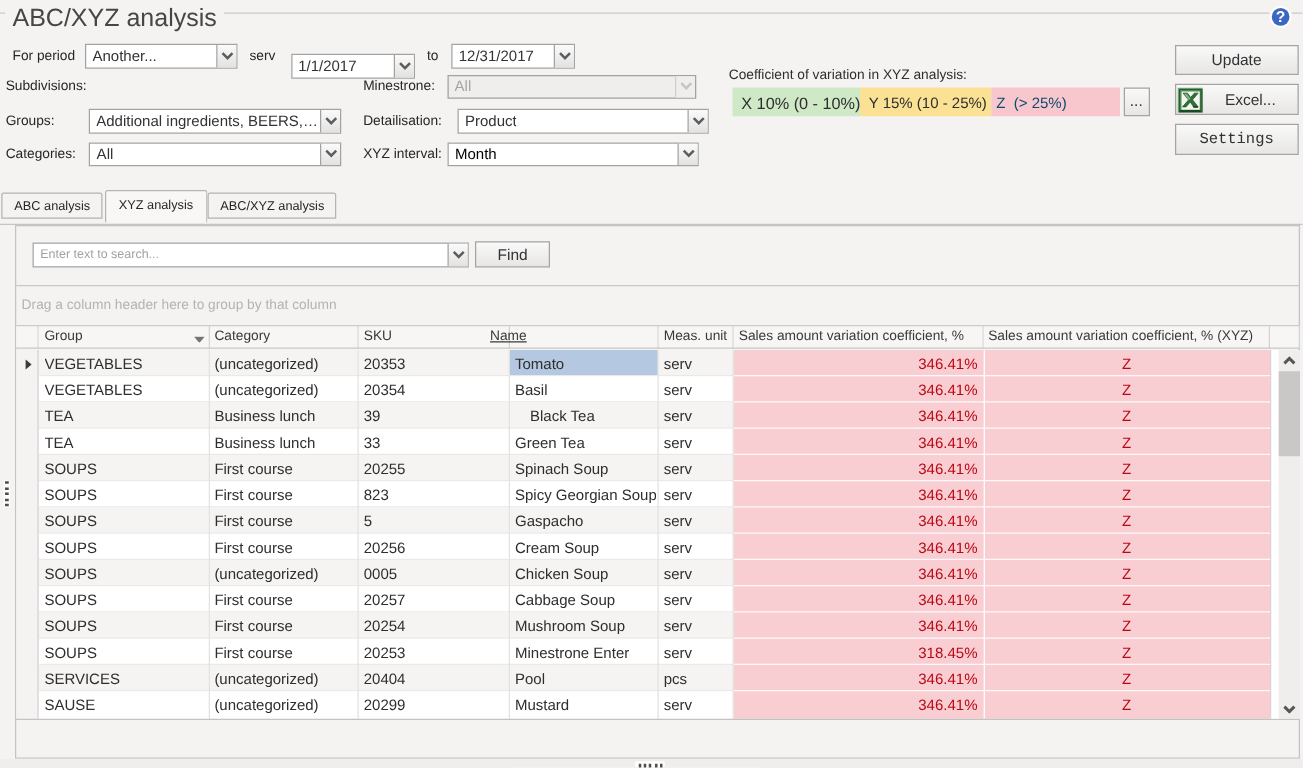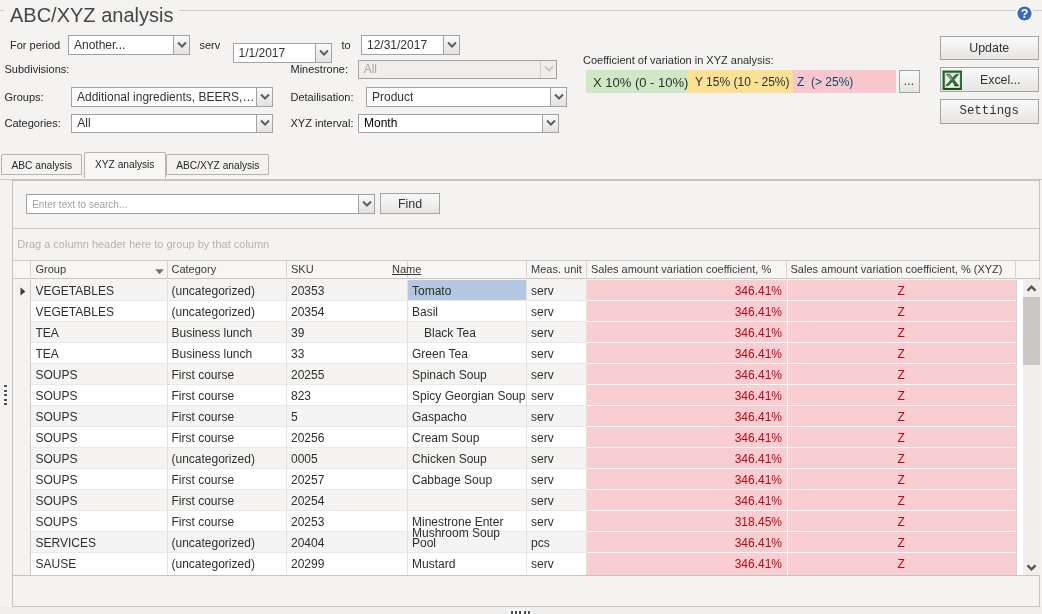--- a/index.html
+++ b/index.html
@@ -280,21 +280,21 @@
 <div class="ctx" style="left:35.5px;top:472.8px;width:128px;overflow:hidden;">SOUPS</div>
 <div class="ctx" style="left:171.5px;top:472.8px;width:112px;overflow:hidden;">First course</div>
 <div class="ctx" style="left:291px;top:472.8px;width:113px;overflow:hidden;">20257</div>
 <div class="ctx" style="left:412px;top:472.8px;width:112.5px;overflow:hidden;">Cabbage Soup</div>
 <div class="ctx" style="left:531px;top:472.8px;width:52px;overflow:hidden;">serv</div>
 <div class="ptx" style="left:587px;top:472.8px;width:195px;text-align:right;">346.41%</div>
 <div class="ptx" style="left:786.5px;top:472.8px;width:229.5px;text-align:center;">Z</div>
 <div class="ctx" style="left:35.5px;top:493.8px;width:128px;overflow:hidden;">SOUPS</div>
 <div class="ctx" style="left:171.5px;top:493.8px;width:112px;overflow:hidden;">First course</div>
 <div class="ctx" style="left:291px;top:493.8px;width:113px;overflow:hidden;">20254</div>
-<div class="ctx" style="left:412px;top:493.8px;width:112.5px;overflow:hidden;margin-top:32px;">Mushroom Soup</div>
+<div class="ctx" style="left:412px;top:493.8px;width:112.5px;overflow:hidden;">Mushroom Soup</div>
 <div class="ctx" style="left:531px;top:493.8px;width:52px;overflow:hidden;">serv</div>
 <div class="ptx" style="left:587px;top:493.8px;width:195px;text-align:right;">346.41%</div>
 <div class="ptx" style="left:786.5px;top:493.8px;width:229.5px;text-align:center;">Z</div>
 <div class="ctx" style="left:35.5px;top:514.8px;width:128px;overflow:hidden;">SOUPS</div>
 <div class="ctx" style="left:171.5px;top:514.8px;width:112px;overflow:hidden;">First course</div>
 <div class="ctx" style="left:291px;top:514.8px;width:113px;overflow:hidden;">20253</div>
 <div class="ctx" style="left:412px;top:514.8px;width:112.5px;overflow:hidden;">Minestrone Enter</div>
 <div class="ctx" style="left:531px;top:514.8px;width:52px;overflow:hidden;">serv</div>
 <div class="ptx" style="left:587px;top:514.8px;width:195px;text-align:right;">318.45%</div>
 <div class="ptx" style="left:786.5px;top:514.8px;width:229.5px;text-align:center;">Z</div>

